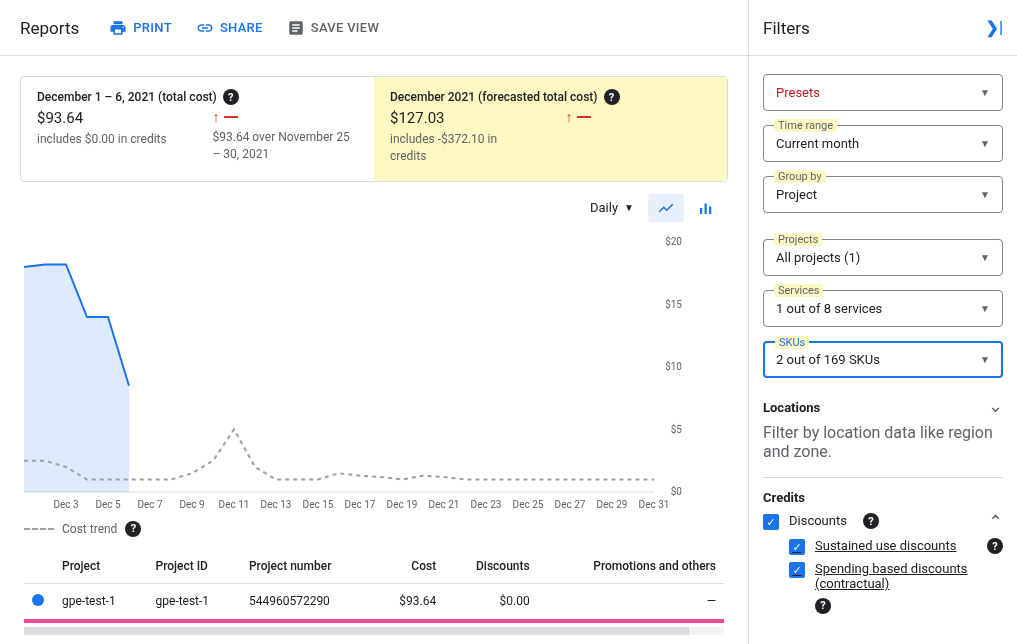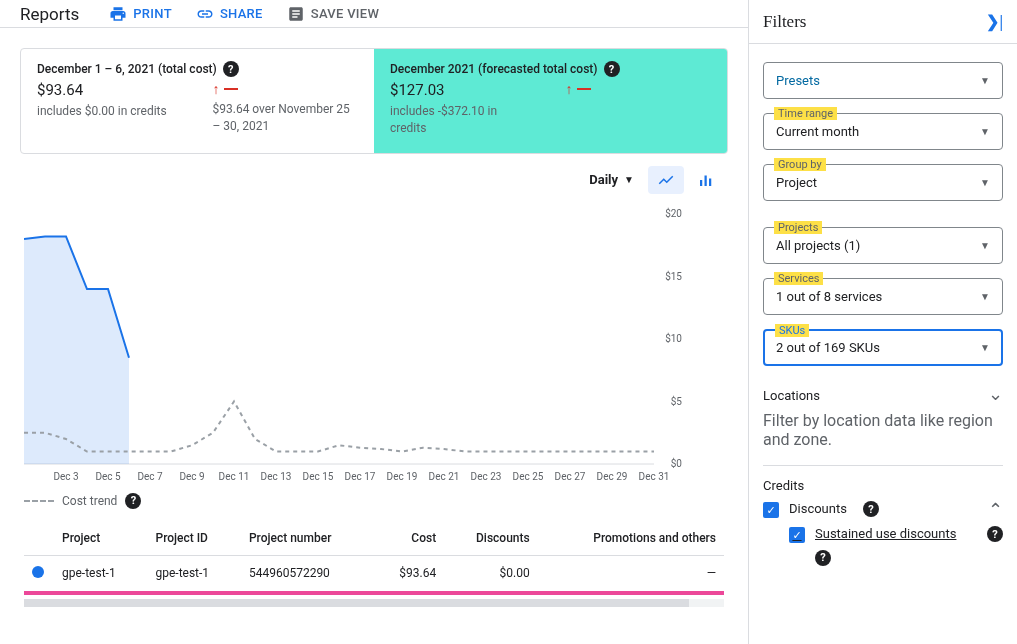--- a/index.html
+++ b/index.html
@@ -3,47 +3,47 @@
 <meta charset="utf-8">
 <style>
   * { box-sizing: border-box; margin: 0; padding: 0; }
   body { font-family: 'Roboto', 'Helvetica Neue', Arial, sans-serif; font-size: 13px; color: #202124; background: #fff; width: 1017px; }
   
   .container { display: flex; width: 1017px; height: 644px; }
   .main { flex: 1; border-right: 1px solid #dadce0; overflow: hidden; }
   .sidebar { width: 268px; padding: 0; }
   
   
-  .header { display: flex; align-items: center; height: 28px; padding: 12px 20px; border-bottom: 1px solid #dadce0; }
+  .header { display: flex; align-items: center; height: 56px; padding: 12px 20px; border-bottom: 1px solid #dadce0; }
   .header-title { font-size: 17px; font-weight: 400; color: #202124; margin-right: 30px; }
   .header-btn { display: flex; align-items: center; gap: 6px; color: #1a73e8; font-size: 13px; font-weight: 500; letter-spacing: 0.3px; margin-right: 24px; cursor: pointer; }
   .header-btn.disabled { color: #5f6368; }
   .header-btn svg, .header-btn .icon-box { width: 18px; height: 18px; }
   
   
-  .sidebar-header { display: flex; align-items: center; justify-content: space-between; height: 44px; padding: 0 14px 0 14px; border-bottom: 1px solid #dadce0; font-family: Liberation Serif, serif; }
+  .sidebar-header { display: flex; align-items: center; justify-content: space-between; height: 56px; padding: 0 14px 0 14px; border-bottom: 1px solid #dadce0; }
   .sidebar-title { font-size: 17px; font-weight: 400; }
   .collapse-icon { color: #1a73e8; font-size: 16px; font-weight: bold; cursor: pointer; }
   
   
   .cards { display: flex; margin: 20px 20px 12px 20px; border: 1px solid #dadce0; border-radius: 4px; overflow: hidden; }
   .card { flex: 1; padding: 12px 16px 16px 16px; }
-  .card.forecast { background: #5eead4; }
+  .card.forecast { background: #fef9c3; }
   .card-title-row { display: flex; align-items: center; gap: 6px; margin-bottom: 4px; font-size: 12px; font-weight: 500;}
   .help-icon { display: inline-flex; align-items: center; justify-content: center; width: 16px; height: 16px; background: #202124; color: #fff; border-radius: 50%; font-size: 11px; font-weight: bold; }
   .card-body { display: flex; gap: 30px; }
   .card-col { flex: 1; }
   .card-amount { font-size: 15px; font-weight: 400; margin-bottom: 4px; }
   .card-sub { font-size: 12px; color: #5f6368; line-height: 1.4; }
   .trend-row { display: flex; align-items: center; gap: 4px; margin-bottom: 4px; }
   .trend-up { color: #d93025; font-size: 14px; }
   .trend-dash { color: #d93025; width: 14px; height: 2px; background: #d93025; display: inline-block;}
   
   
-  .chart-controls { display: flex; justify-content: flex-end; align-items: center; gap: 6px; padding: 0 24px 10px 24px; font-weight: bold; }
+  .chart-controls { display: flex; justify-content: flex-end; align-items: center; gap: 6px; padding: 0 24px 10px 24px; }
   .daily-select { display: flex; align-items: center; gap: 6px; font-size: 13px; cursor: pointer; padding: 4px 8px; }
   .chart-type-toggle { display: flex; gap: 4px; }
   .chart-type-btn { width: 36px; height: 28px; display: flex; align-items: center; justify-content: center; border-radius: 4px; cursor: pointer; }
   .chart-type-btn.active { background: #e8f0fe; }
   .chart-type-btn svg { width: 18px; height: 18px; }
   
   
   .chart-area { position: relative; margin: 0 24px; }
   .chart-svg { width: 660px; height: 280px; }
   
@@ -58,28 +58,28 @@
   th.right, td.right { text-align: right; }
   td { padding: 10px 8px; border-bottom: 4px solid #ec4899; }
   .dot { display: inline-block; width: 12px; height: 12px; border-radius: 50%; background: #1a73e8; }
   .scroll-bar { height: 8px; background: #f1f3f4; margin-top: 4px; position:relative;}
   .scroll-bar::before{content:''; position:absolute; left:0; width:95%; height:100%; background:#dadce0;}
   
   
   .sidebar-body { padding: 18px 14px; }
   .filter-select { position: relative; border: 1px solid #80868b; border-radius: 4px; padding: 10px 12px; margin-bottom: 14px; cursor: pointer; display:flex; justify-content:space-between; align-items:center;}
   .filter-select.focused { border: 2px solid #1a73e8; padding: 9px 11px; align-items: center; }
-  .filter-select .float-label { position: absolute; top: -7px; left: 10px; background: #fde047; padding: 0 4px; font-size: 11px; color: #5f6368; }
+  .filter-select .float-label { position: absolute; top: -7px; left: 10px; background: #fef9c3; padding: 0 4px; font-size: 11px; color: #5f6368; }
   .filter-select.focused .float-label { color: #1a73e8; }
   .filter-select.no-label { color: #5f6368; }
   .select-value { font-size: 13px; color: #202124; }
-  .filter-select.no-label .select-value{ color:#0369a1;}
+  .filter-select.no-label .select-value{ color:#b91c1c;}
   .dropdown-arrow { font-size: 10px; color: #5f6368;}
   
-  .section-title { font-size: 13px; font-weight: 400; margin: 8px 12px 4px 0; }
+  .section-title { font-size: 13px; font-weight: 700; margin: 8px 12px 4px 0; }
   .section-sub { font-size: 16px; color: #5f6368; margin-bottom: 16px; }
   .section-row { display: flex; justify-content: space-between; align-items: center; margin-bottom: 4px; }
   
   .check-row { display: flex; align-items: flex-start; gap: 10px; margin: 6px 0; }
   .check-row.nested { margin-left: 26px; text-decoration: underline; }
   .checkbox { width: 16px; height: 16px; background: #1a73e8; border-radius: 2px; display: flex; align-items: center; justify-content: center; flex-shrink: 0; margin-top:1px;}
   .checkbox::after { content: '✓'; color: #fff; font-size: 11px; }
   .check-label { font-size: 13px; flex: 1; }
   
   .chev { font-size: 18px; color: #5f6368; cursor: pointer; user-select:none;}
@@ -300,16 +300,20 @@
         </div>
         <span class="chev">⌃</span>
       </div>
 
       <div class="check-row nested">
         <div class="checkbox"></div>
         <span class="check-label">Sustained use discounts</span>
         <span class="help-icon">?</span>
       </div>
 
+      <div class="check-row nested">
+        <div class="checkbox"></div>
+        <span class="check-label">Spending based discounts (contractual)</span>
+      </div>
       <div style="margin-left:52px;"><span class="help-icon">?</span></div>
     </div>
   </div>
 </div>
 
 </body></html>

